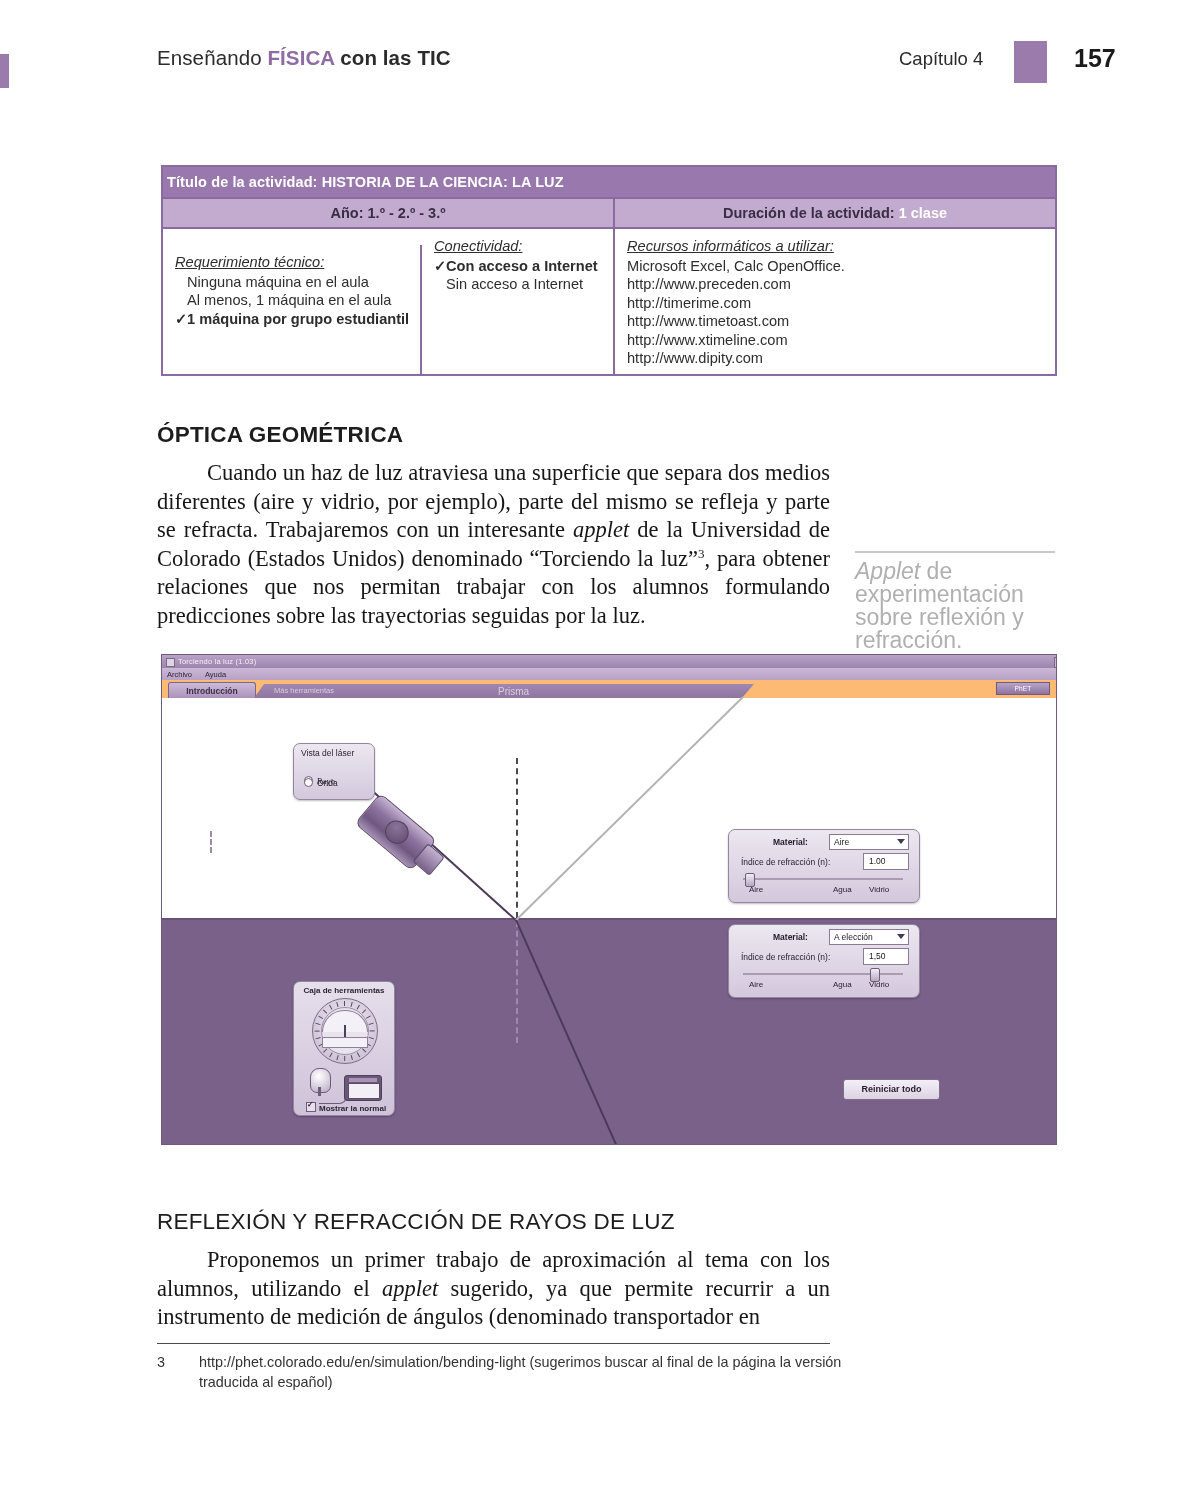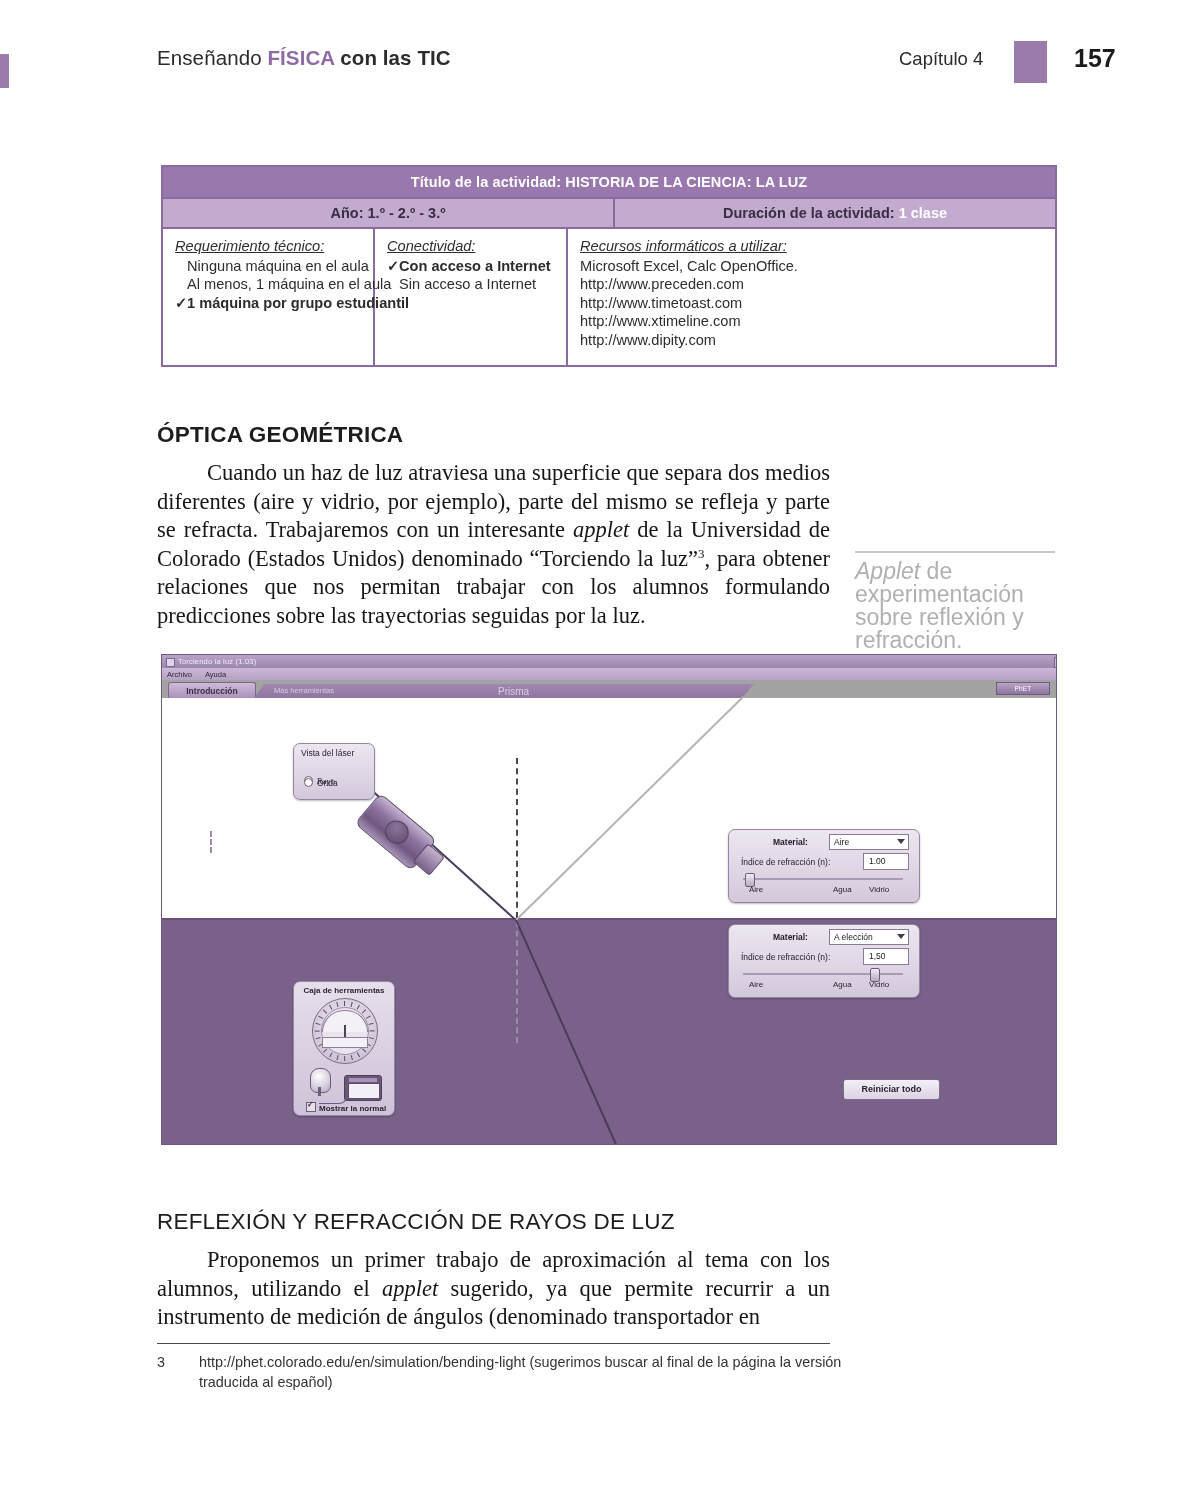--- a/index.html
+++ b/index.html
@@ -16,33 +16,33 @@
   .header-left .accent{color:#8e6ba3;font-weight:bold;}
   .header-left .b{font-weight:bold;}
   .header-right{position:absolute;left:899px;top:2px;font-size:18.5px;color:#2b2b2b;}
   .header-swatch{position:absolute;left:1014px;top:-5px;width:33px;height:42px;background:#9b7bac;}
   .header-pageno{position:absolute;left:1074px;top:-2px;font-size:25px;font-weight:bold;color:#1b1b1b;}
   .edge-tick{position:absolute;left:0;top:54px;width:9px;height:34px;background:#9b7bac;}
 
   
   .act-table{position:absolute;left:161px;top:165px;width:896px;
              border:2px solid #8b6aa0;box-sizing:border-box;}
-  .act-title{background:#9878ad;color:#ffffff;text-align:center;
+  .act-title{background:#9878ad;color:#ffffff;text-align:left;
              font-size:14.5px;font-weight:bold;padding:7px 4px 7px;
              border-bottom:2px solid #8b6aa0;letter-spacing:.1px;}
   .act-row2{display:flex;border-bottom:2px solid #8b6aa0;}
   .act-row2 > div{background:#c3abcf;color:#3a2e45;font-size:14.5px;
                   text-align:center;padding:6px 20px;font-weight:bold;}
   .act-anio{width:452px;box-sizing:border-box;border-right:2px solid #8b6aa0;font-weight:normal;}
   .act-anio .lbl{font-weight:bold;}
   .act-dur{flex:1;box-sizing:border-box;}
   .act-dur .val{color:#ffffff;}
   .act-row3{display:flex;min-height:136px;background:#ffffff;}
   .cell{box-sizing:border-box;padding:8px 10px 6px 12px;font-size:14.6px;line-height:1.27;color:#2d2d2d;}
-  .c1{width:212px;border-right:2px solid #8b6aa0;}
+  .c1{width:259px;border-right:2px solid #8b6aa0;margin-top:16px;}
   .c2{width:193px;border-right:2px solid #8b6aa0;}
   .c3{flex:1;}
   .cell .hdr{font-style:italic;text-decoration:underline;display:block;margin-bottom:1px;}
   .opt{display:block;white-space:nowrap;}
   .opt.sel{font-weight:bold;}
   .chk{display:inline-block;width:12px;}
 
   
   .h-sec{position:absolute;font-size:22.5px;font-weight:bold;color:#1d1d1d;letter-spacing:.2px;}
   .h-optica{left:157px;top:422px;}
@@ -80,21 +80,21 @@
       white-space:nowrap;letter-spacing:.2px;}
   .app-ico{position:absolute;left:4px;top:3px;width:7px;height:7px;background:#ded4e6;
       border:1px solid #7c6a8a;}
   .win-btns{position:absolute;right:4px;top:2px;display:flex;gap:2px;}
   .win-btns span{display:block;width:12px;height:9px;background:#c9b8d4;border:1px solid #7b6889;}
   .app-menubar{position:absolute;left:0;top:13px;width:100%;height:12px;
       background:linear-gradient(to bottom,#cbb8d6,#b7a1c4);border-bottom:1px solid #8b789a;}
   .app-menubar span{position:absolute;top:2px;font-size:7.5px;color:#2e2336;}
   .mnu1{left:5px;} .mnu2{left:43px;}
   .app-tabbar{position:absolute;left:0;top:25px;width:100%;height:18px;
-      background:#a3a3a3;border-bottom:2px solid #b91c1c;}
+      background:#fdba74;border-bottom:2px solid #b91c1c;}
   .tab-active{position:absolute;left:6px;top:2px;width:86px;height:16px;
       background:linear-gradient(to bottom,#cdbbd8,#a98fba);
       border:1px solid #7a6689;border-bottom:none;border-radius:3px 3px 0 0;
       font-size:8.5px;font-weight:bold;color:#3b2f45;text-align:center;line-height:16px;}
   .tab-strip{position:absolute;left:92px;top:4px;width:500px;height:14px;
       background:linear-gradient(to bottom,#a188b3,#8f76a1);
       clip-path:polygon(10px 0,100% 0,calc(100% - 12px) 100%,0 100%);}
   .tab-strip .t2{position:absolute;left:20px;top:2px;font-size:7.5px;color:#d9cde1;}
   .tab-strip .t3{position:absolute;left:244px;top:2px;font-size:10px;color:#d9cde1;}
   .app-badge{position:absolute;right:6px;top:27px;width:52px;height:11px;
@@ -239,20 +239,21 @@
       </div>
       <div class="cell c2">
         <span class="hdr">Conectividad:</span>
         <span class="opt sel"><span class="chk">✓</span><span>Con acceso a Internet</span></span>
         <span class="opt"><span class="chk"></span><span>Sin acceso a Internet</span></span>
       </div>
       <div class="cell c3">
         <span class="hdr">Recursos informáticos a utilizar:</span>
         <span class="opt">Microsoft Excel, Calc OpenOffice.</span>
         <span class="opt">http://www.preceden.com</span>
+        <span class="opt">http://timerime.com</span>
         <span class="opt">http://www.timetoast.com</span>
         <span class="opt">http://www.xtimeline.com</span>
         <span class="opt">http://www.dipity.com</span>
       </div>
     </div>
   </div>
 
   <div class="h-sec h-optica">ÓPTICA GEOMÉTRICA</div>
 
   <div class="body-text p1"><span>Cuando un haz de luz atraviesa una superficie que separa dos medios diferentes (aire y vidrio, por ejemplo), parte del mismo se refleja y parte se refracta. Trabajaremos con un interesante </span><i>applet</i><span> de la Universidad de Colorado (Estados Unidos) denominado “Torciendo la luz”</span><sup>3</sup><span>, para obtener relaciones que nos permitan trabajar con los alumnos formulando predicciones sobre las trayectorias seguidas por la luz.</span></div>

